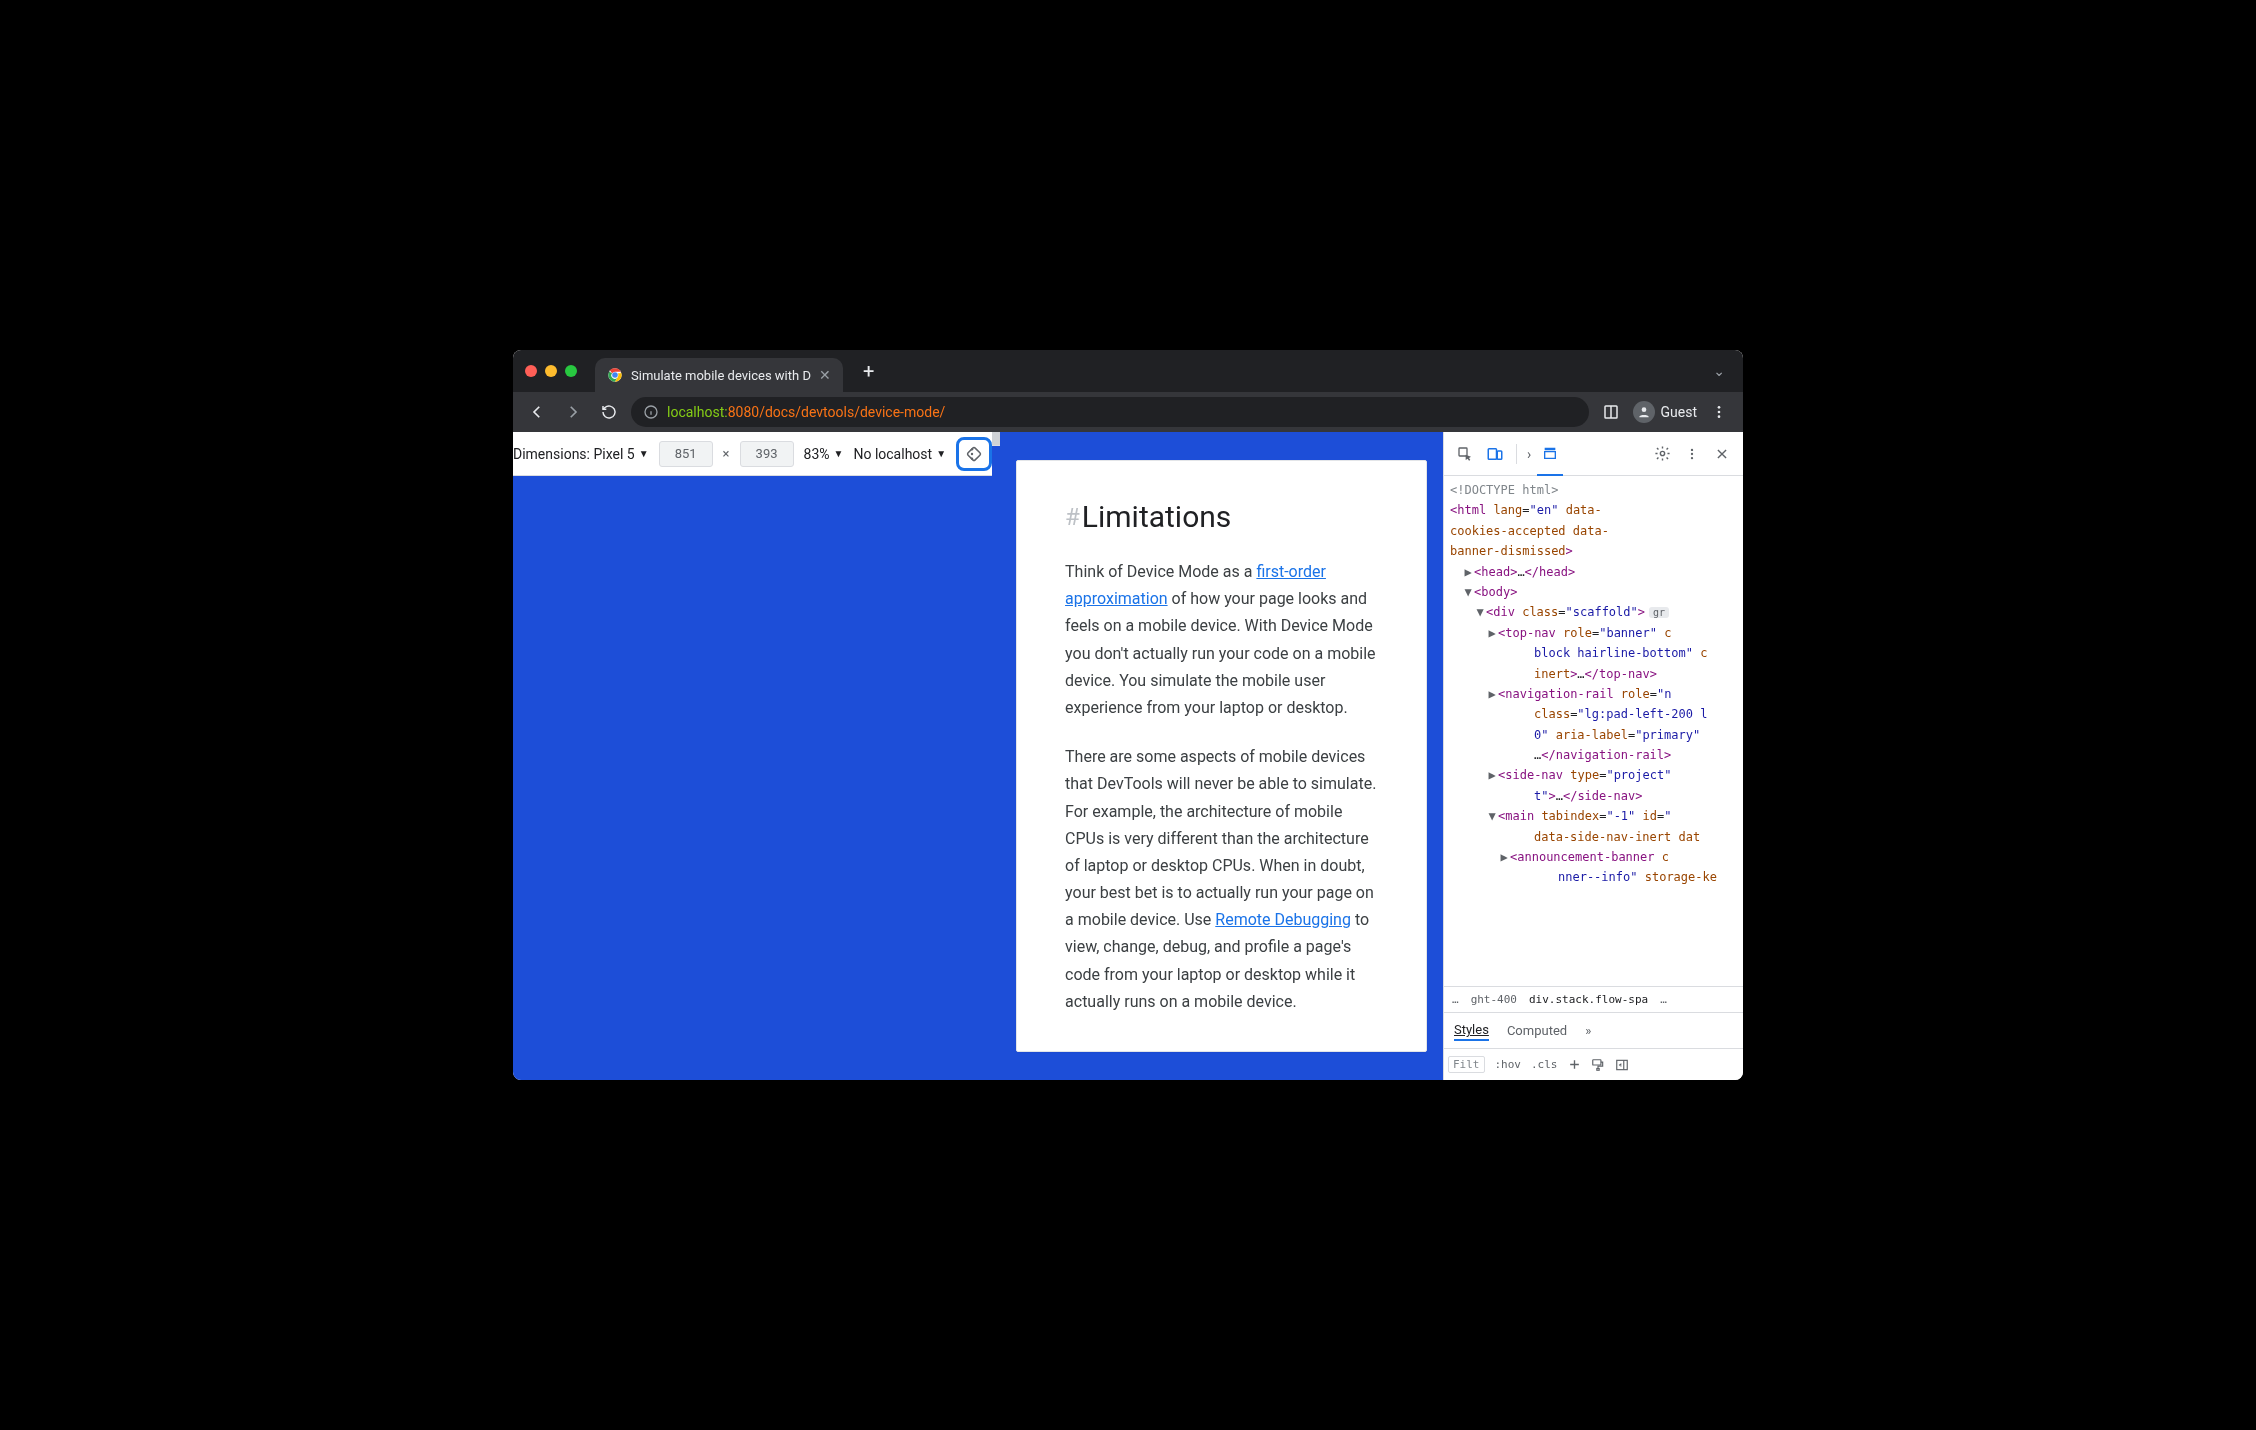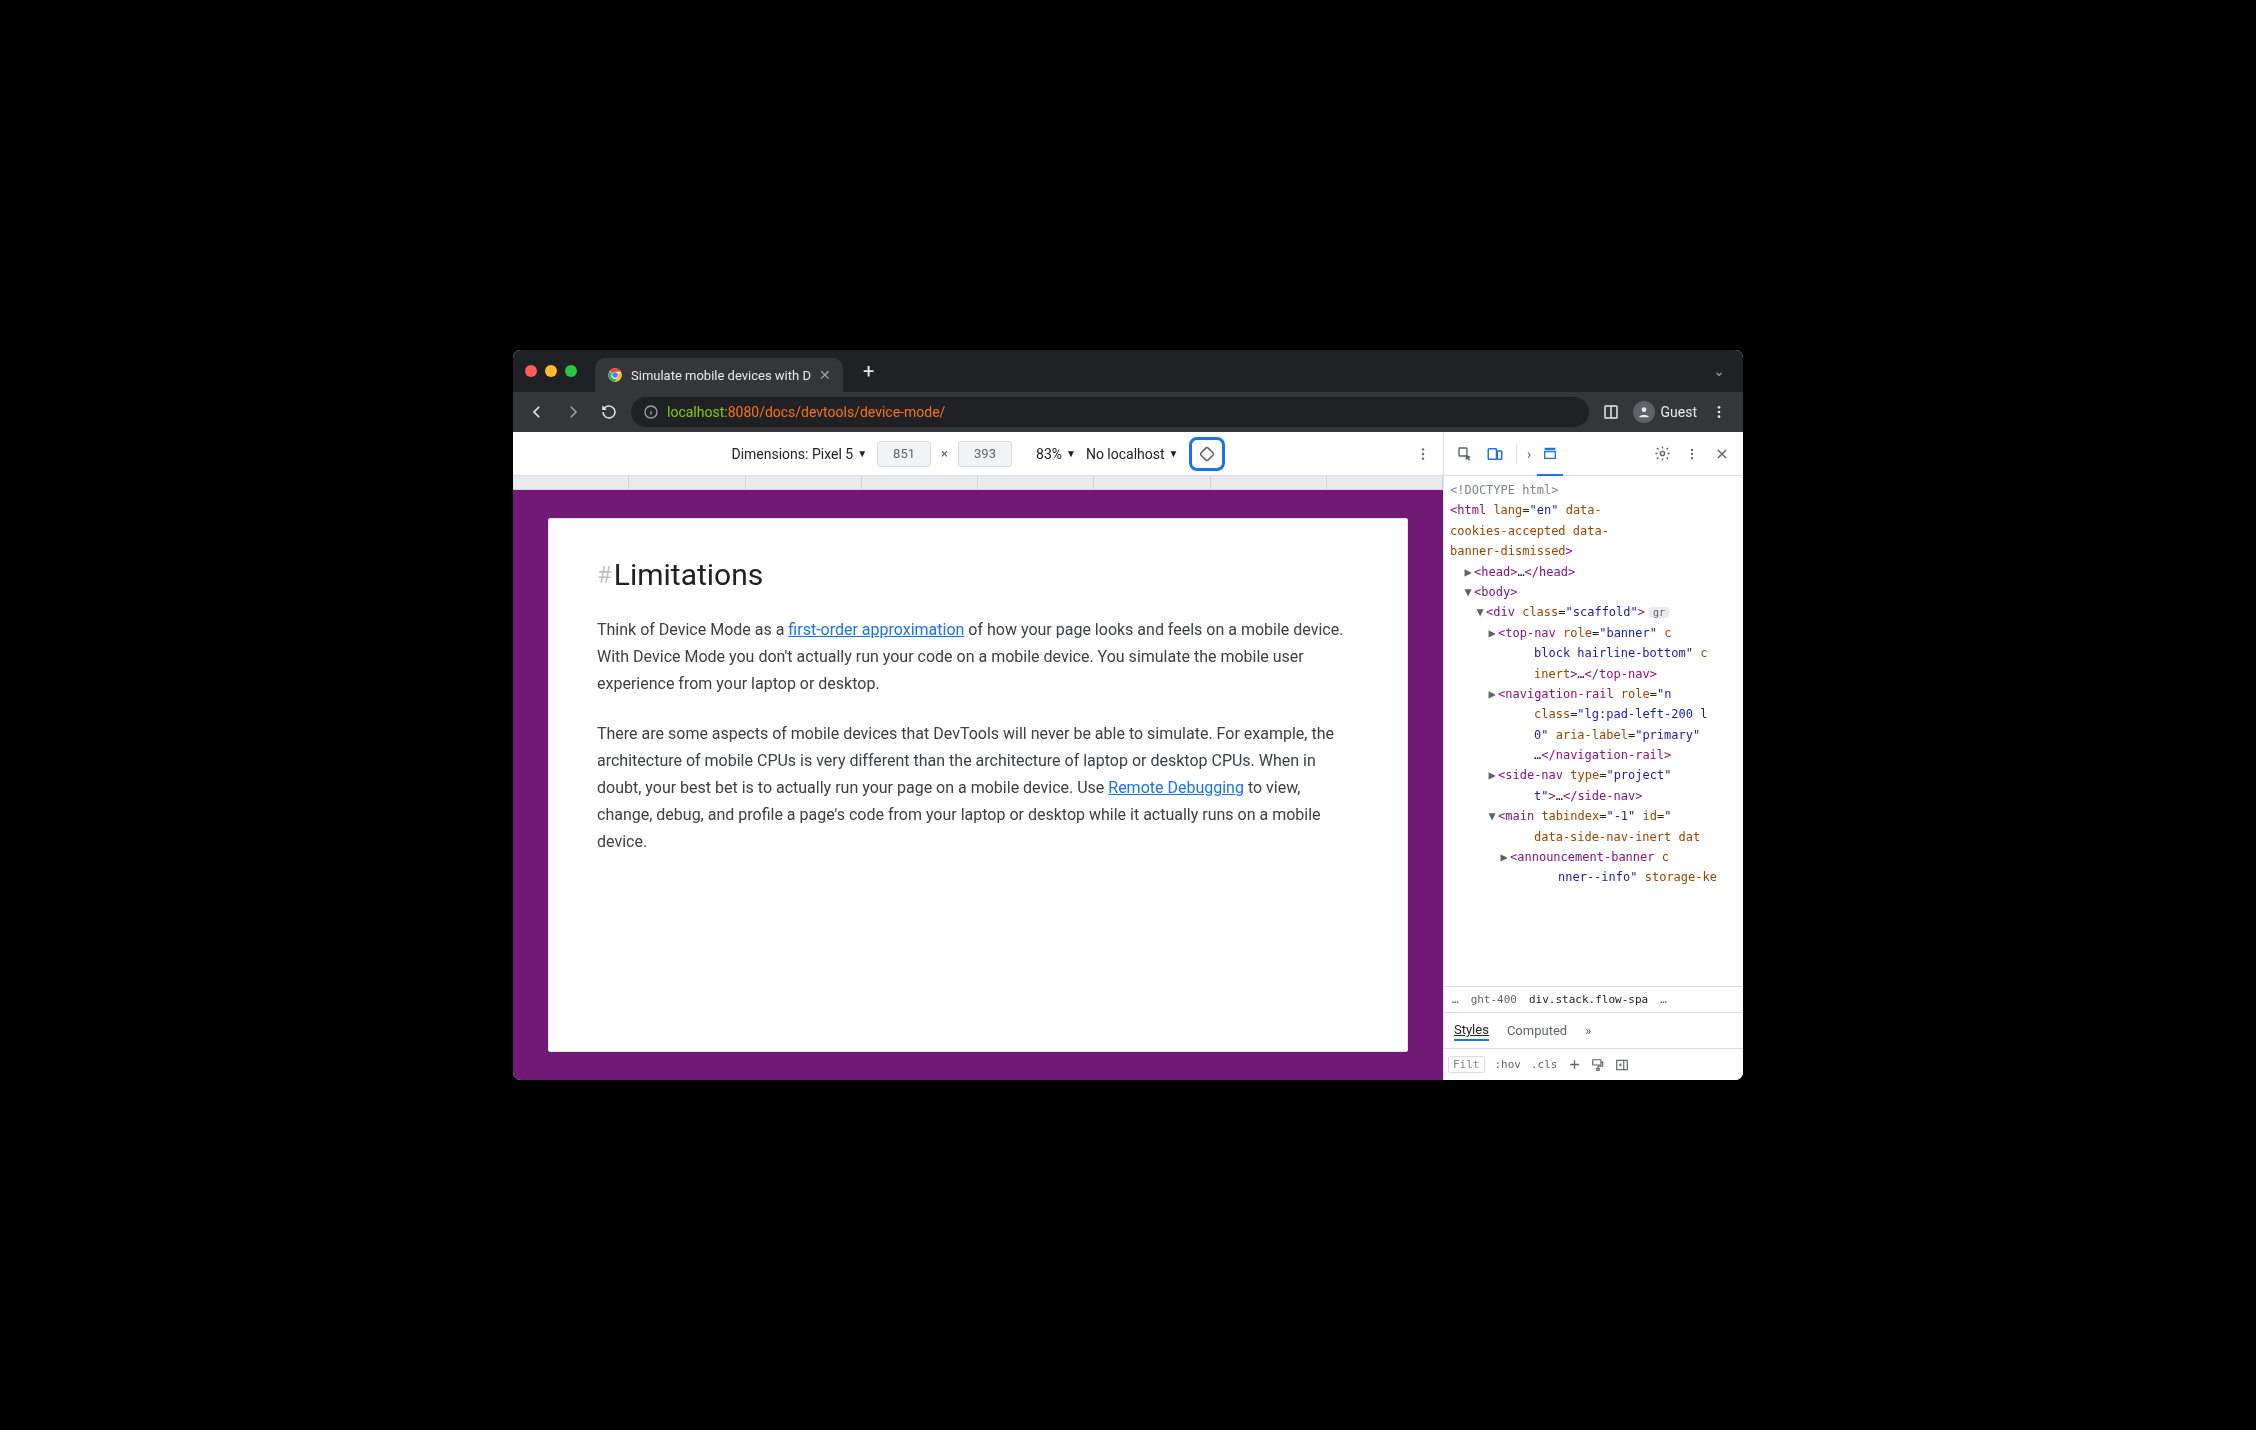--- a/index.html
+++ b/index.html
@@ -79,21 +79,21 @@
     font-size:14px;
     gap:8px;
   }
   .url-dim { color:#f97316; }
   .url-bright { color:#84cc16; }
   .iconbtn { width:28px;height:28px;display:flex;align-items:center;justify-content:center;color:#e8eaed;border-radius:4px;}
   .guest-chip { display:flex;align-items:center;gap:6px;color:#e8eaed;font-size:14px;}
   .avatar { width:22px;height:22px;border-radius:50%;background:#5f6368;display:flex;align-items:center;justify-content:center;}
   
   .content { flex:1; display:flex; overflow:hidden; }
-  .leftpane { flex:1; display:flex; flex-direction:column; background:#701a75; overflow:hidden;}
+  .leftpane { flex:1; display:flex; flex-direction:row; background:#1d4ed8; overflow:hidden;}
   .rightpane { width:300px; border-left:1px solid #dadce0; display:flex; flex-direction:column; background:#fff;}
   
   .devtoolbar {
     height:44px;
     background:#fff;
     border-bottom:1px solid #dadce0;
     display:flex;
     align-items:center;
     justify-content:center;
     gap:10px;
@@ -257,21 +257,21 @@
 
     <div class="leftpane">
       <div class="devtoolbar">
         <div class="dd">
           <span>Dimensions: Pixel 5</span>
           <span class="caret">▼</span>
         </div>
         <div class="dimbox">851</div>
         <span class="times">×</span>
         <div class="dimbox">393</div>
-        <div class="dd" style="margin-left:14px">
+        <div class="dd" style="">
           <span>83%</span>
           <span class="caret">▼</span>
         </div>
         <div class="dd">
           <span>No localhost</span>
           <span class="caret">▼</span>
         </div>
         <div class="rotate-btn">
           <svg width="20" height="20" viewBox="0 0 24 24" fill="none" stroke="#5f6368" stroke-width="1.8">
             <rect x="6" y="6" width="12" height="12" rx="2" transform="rotate(45 12 12)"></rect>

